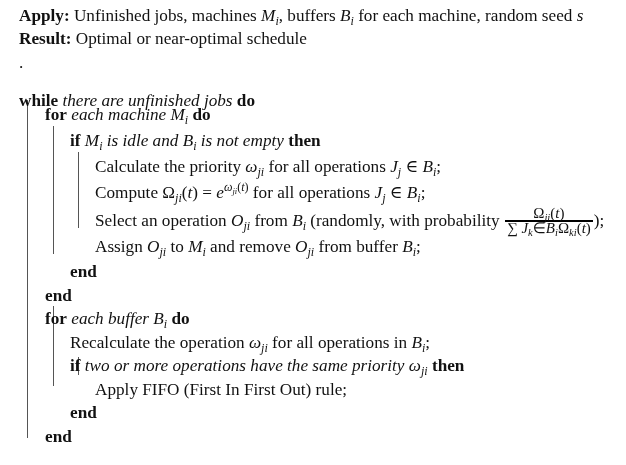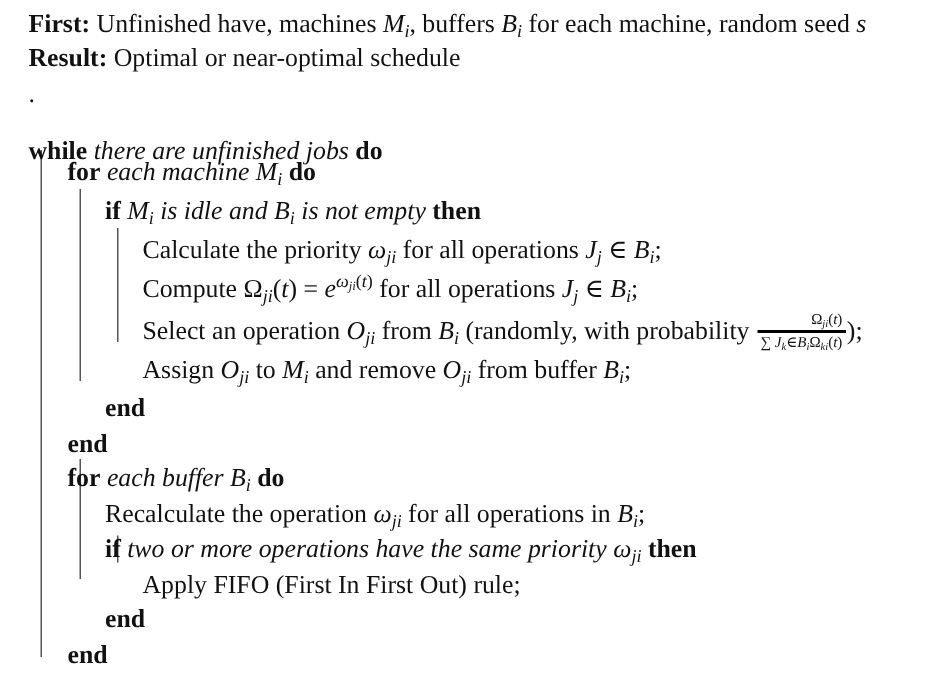--- a/index.html
+++ b/index.html
@@ -8,36 +8,36 @@
     font-family: "Liberation Serif", "DejaVu Serif", serif;
     color: #111111; font-size: 17.2px;
   }
   .line { position: absolute; white-space: nowrap; line-height: 20px; }
   .b { font-weight: bold; }
   .i { font-style: italic; }
   .vbar { position: absolute; width: 1px; background: #555555; }
   sub, sup { font-size: 70%; line-height: 0; }
   sub { vertical-align: -0.3em; }
   sup { vertical-align: 0.55em; }
-  .frac { display: inline-block; vertical-align: middle; text-align: right; font-size: 10px; line-height: 13px; margin: 0 1px; position: relative; top: -1px; }
+  .frac { display: inline-block; vertical-align: middle; text-align: center; font-size: 15px; line-height: 13px; margin: 0 1px; position: relative; top: -1px; }
   .frac .num { display: block; padding: 0 2px; }
   .frac .den { display: block; border-top: 2px solid #000000; padding: 0 2px; }
 </style>
 </head>
 <body>
 
 <div class="vbar" style="left:27px; top:100px; height:338px;"></div>
 <div class="vbar" style="left:53px; top:126px; height:128px;"></div>
 <div class="vbar" style="left:78px; top:152px; height:76px;"></div>
 <div class="vbar" style="left:53px; top:306px; height:80px;"></div>
 <div class="vbar" style="left:78px; top:357px; height:18px;"></div>
 
 <div class="line" style="left:19px; top:6px;">
-  <span class="b">First:</span>
-  <span>Unfinished have, machines </span><span class="i">M<sub>i</sub></span><span>, buffers </span><span class="i">B<sub>i</sub></span><span> for each machine, random seed </span><span class="i">s</span>
+  <span class="b">Apply:</span>
+  <span>Unfinished jobs, machines </span><span class="i">M<sub>i</sub></span><span>, buffers </span><span class="i">B<sub>i</sub></span><span> for each machine, random seed </span><span class="i">s</span>
 </div>
 
 <div class="line" style="left:19px; top:29px;">
   <span class="b">Result:</span>
   <span>Optimal or near-optimal schedule</span>
 </div>
 
 <div class="line" style="left:19px; top:53px;"><span>.</span></div>
 
 <div class="line" style="left:19px; top:79px;margin-top:12px;">
@@ -59,21 +59,21 @@
 </div>
 
 <div class="line" style="left:95px; top:157px;">
   <span>Calculate the priority </span><span class="i">ω<sub>ji</sub></span><span> for all operations </span><span class="i">J<sub>j</sub></span> ∈ <span class="i">B<sub>i</sub></span>;
 </div>
 
 <div class="line" style="left:95px; top:183px;">
   <span>Compute </span>Ω<sub class="i">ji</sub>(<span class="i">t</span>) = <span class="i">e</span><sup><span class="i">ω<sub>ji</sub></span>(<span class="i">t</span>)</sup><span> for all operations </span><span class="i">J<sub>j</sub></span> ∈ <span class="i">B<sub>i</sub></span>;
 </div>
 
-<div class="line" style="left:95px; top:208px;">
+<div class="line" style="left:95px; top:208px;font-family:Liberation Serif, serif;">
   <span>Select an operation </span><span class="i">O<sub>ji</sub></span><span> from </span><span class="i">B<sub>i</sub></span><span> (randomly, with probability </span><span class="frac"><span class="num">Ω<sub class="i">ji</sub>(<span class="i">t</span>)</span><span class="den">∑ <span class="i">J<sub>k</sub></span>∈<span class="i">B<sub>i</sub></span>Ω<sub class="i">ki</sub>(<span class="i">t</span>)</span></span><span>);</span>
 </div>
 
 <div class="line" style="left:95px; top:237px;">
   <span>Assign </span><span class="i">O<sub>ji</sub></span><span> to </span><span class="i">M<sub>i</sub></span><span> and remove </span><span class="i">O<sub>ji</sub></span><span> from buffer </span><span class="i">B<sub>i</sub></span>;
 </div>
 
 <div class="line b" style="left:70px; top:262px;">end</div>
 <div class="line b" style="left:45px; top:286px;">end</div>
 

